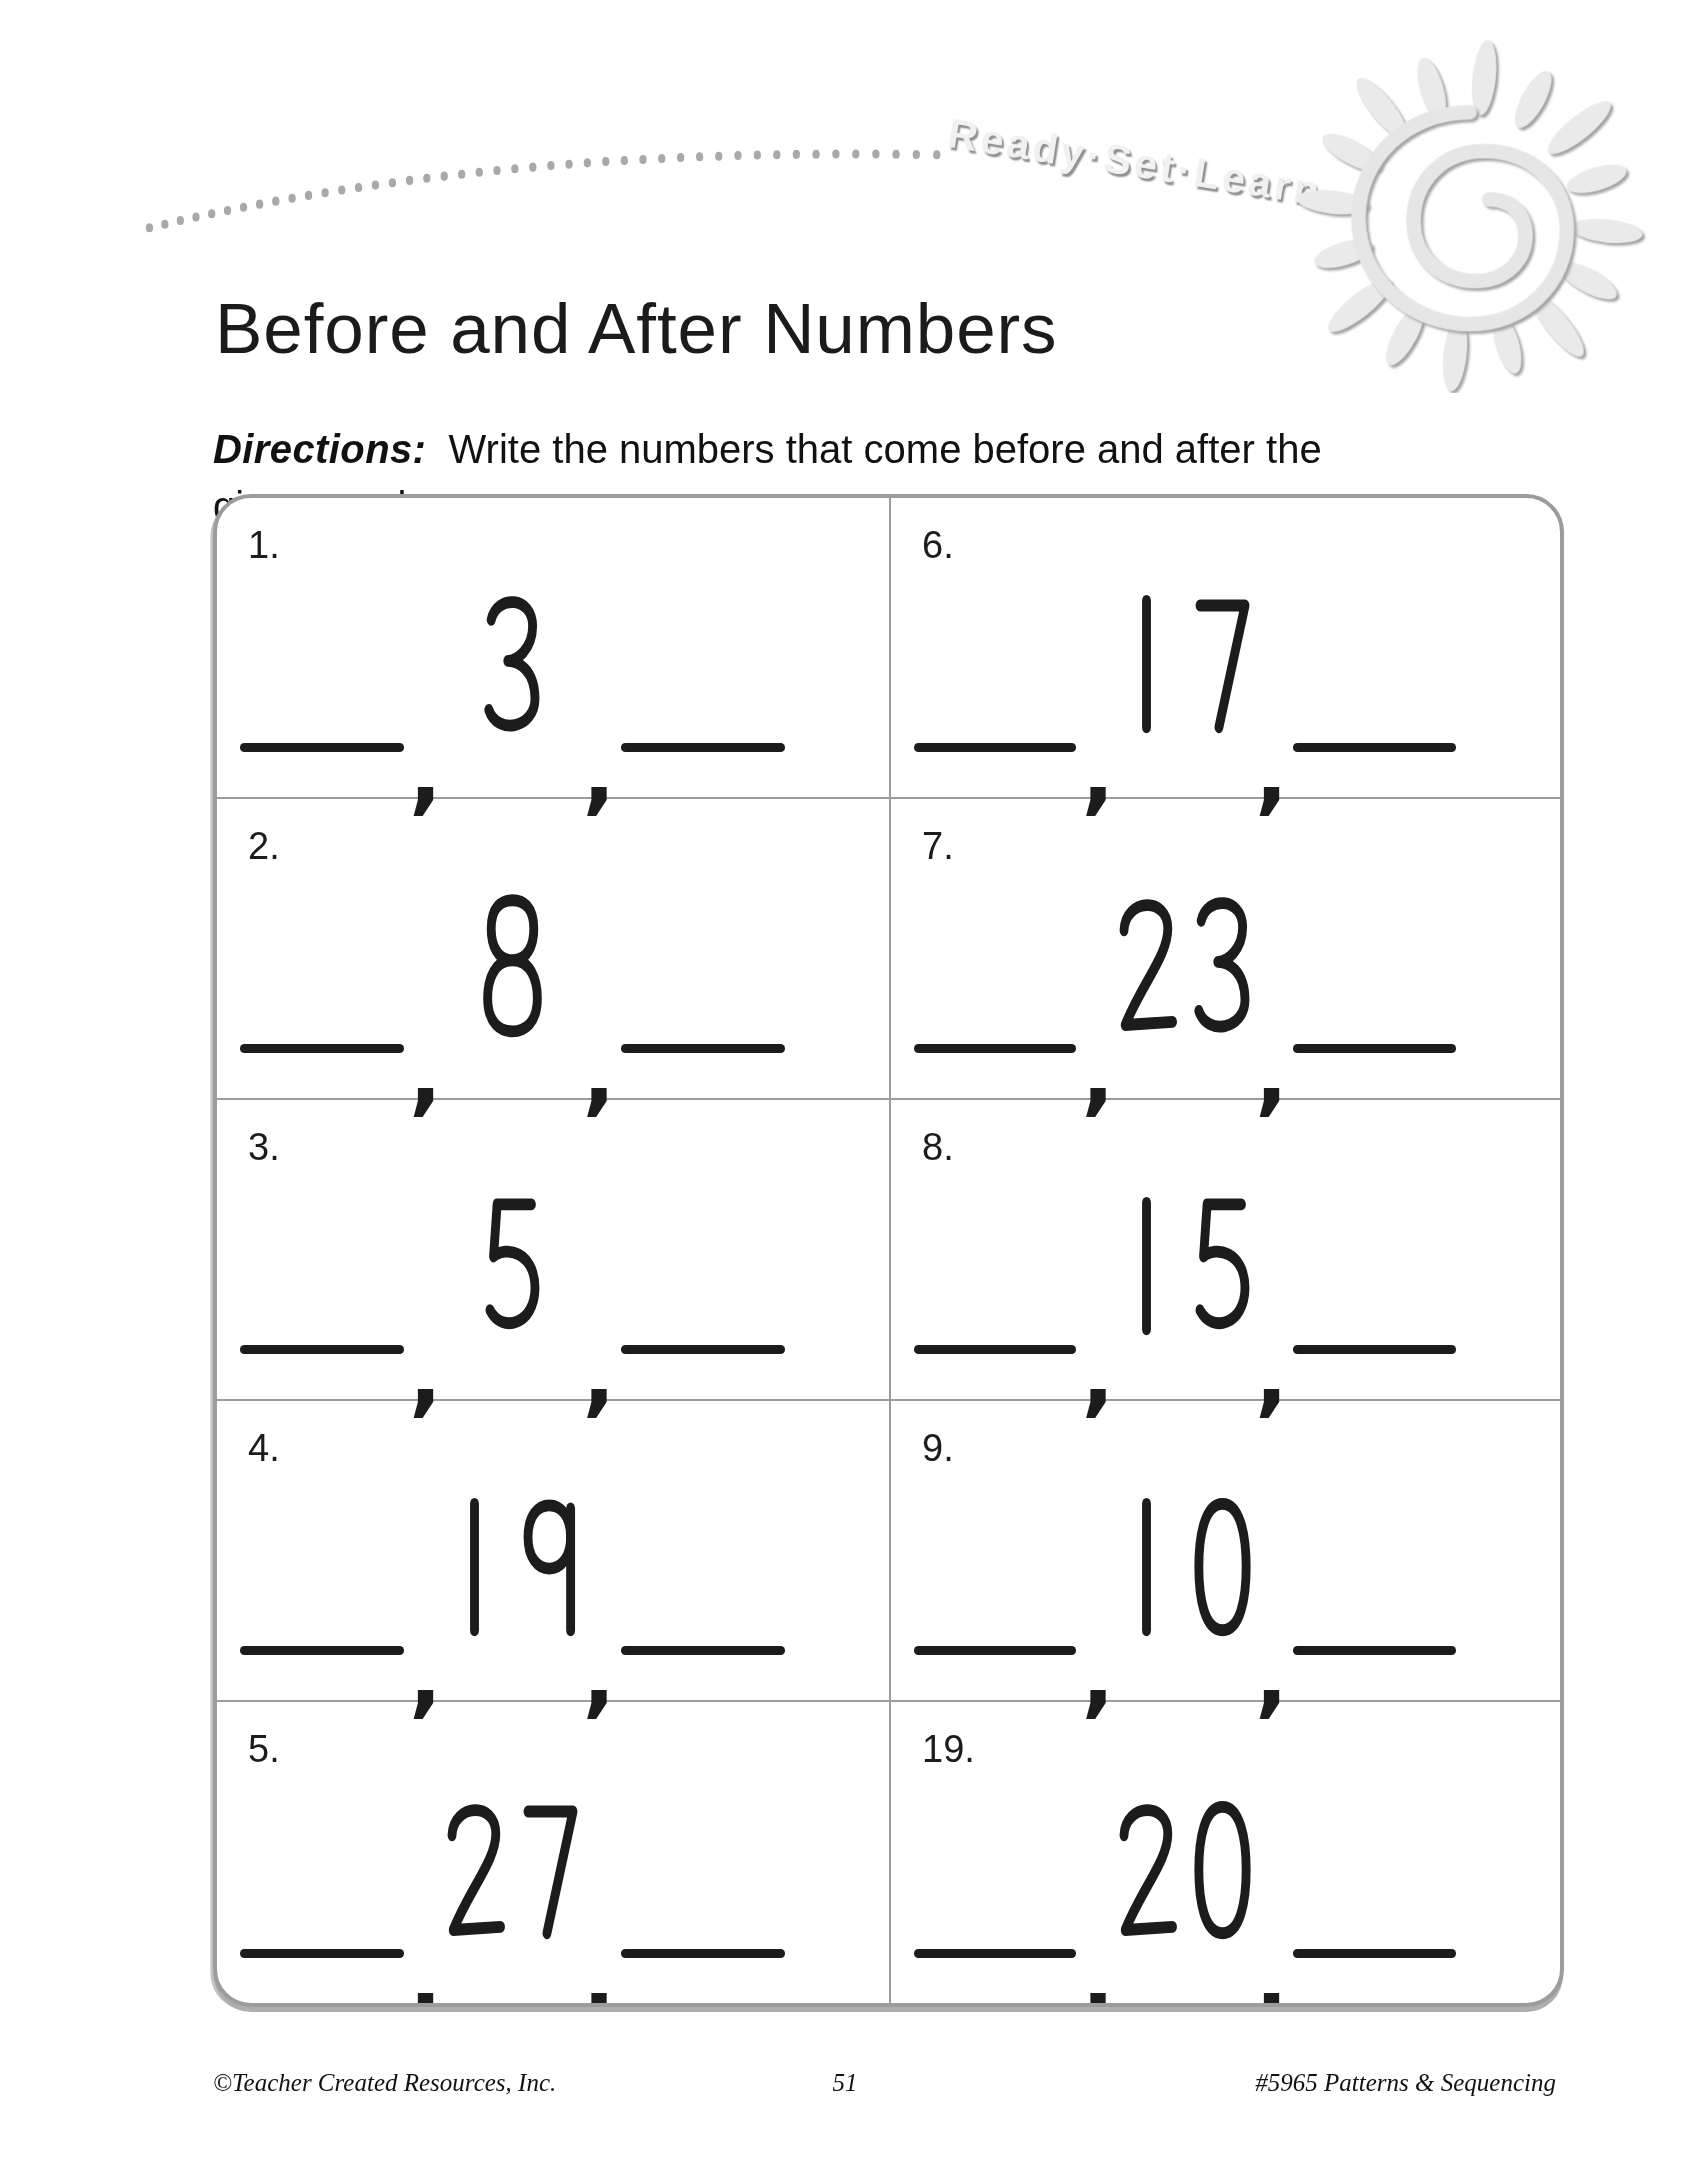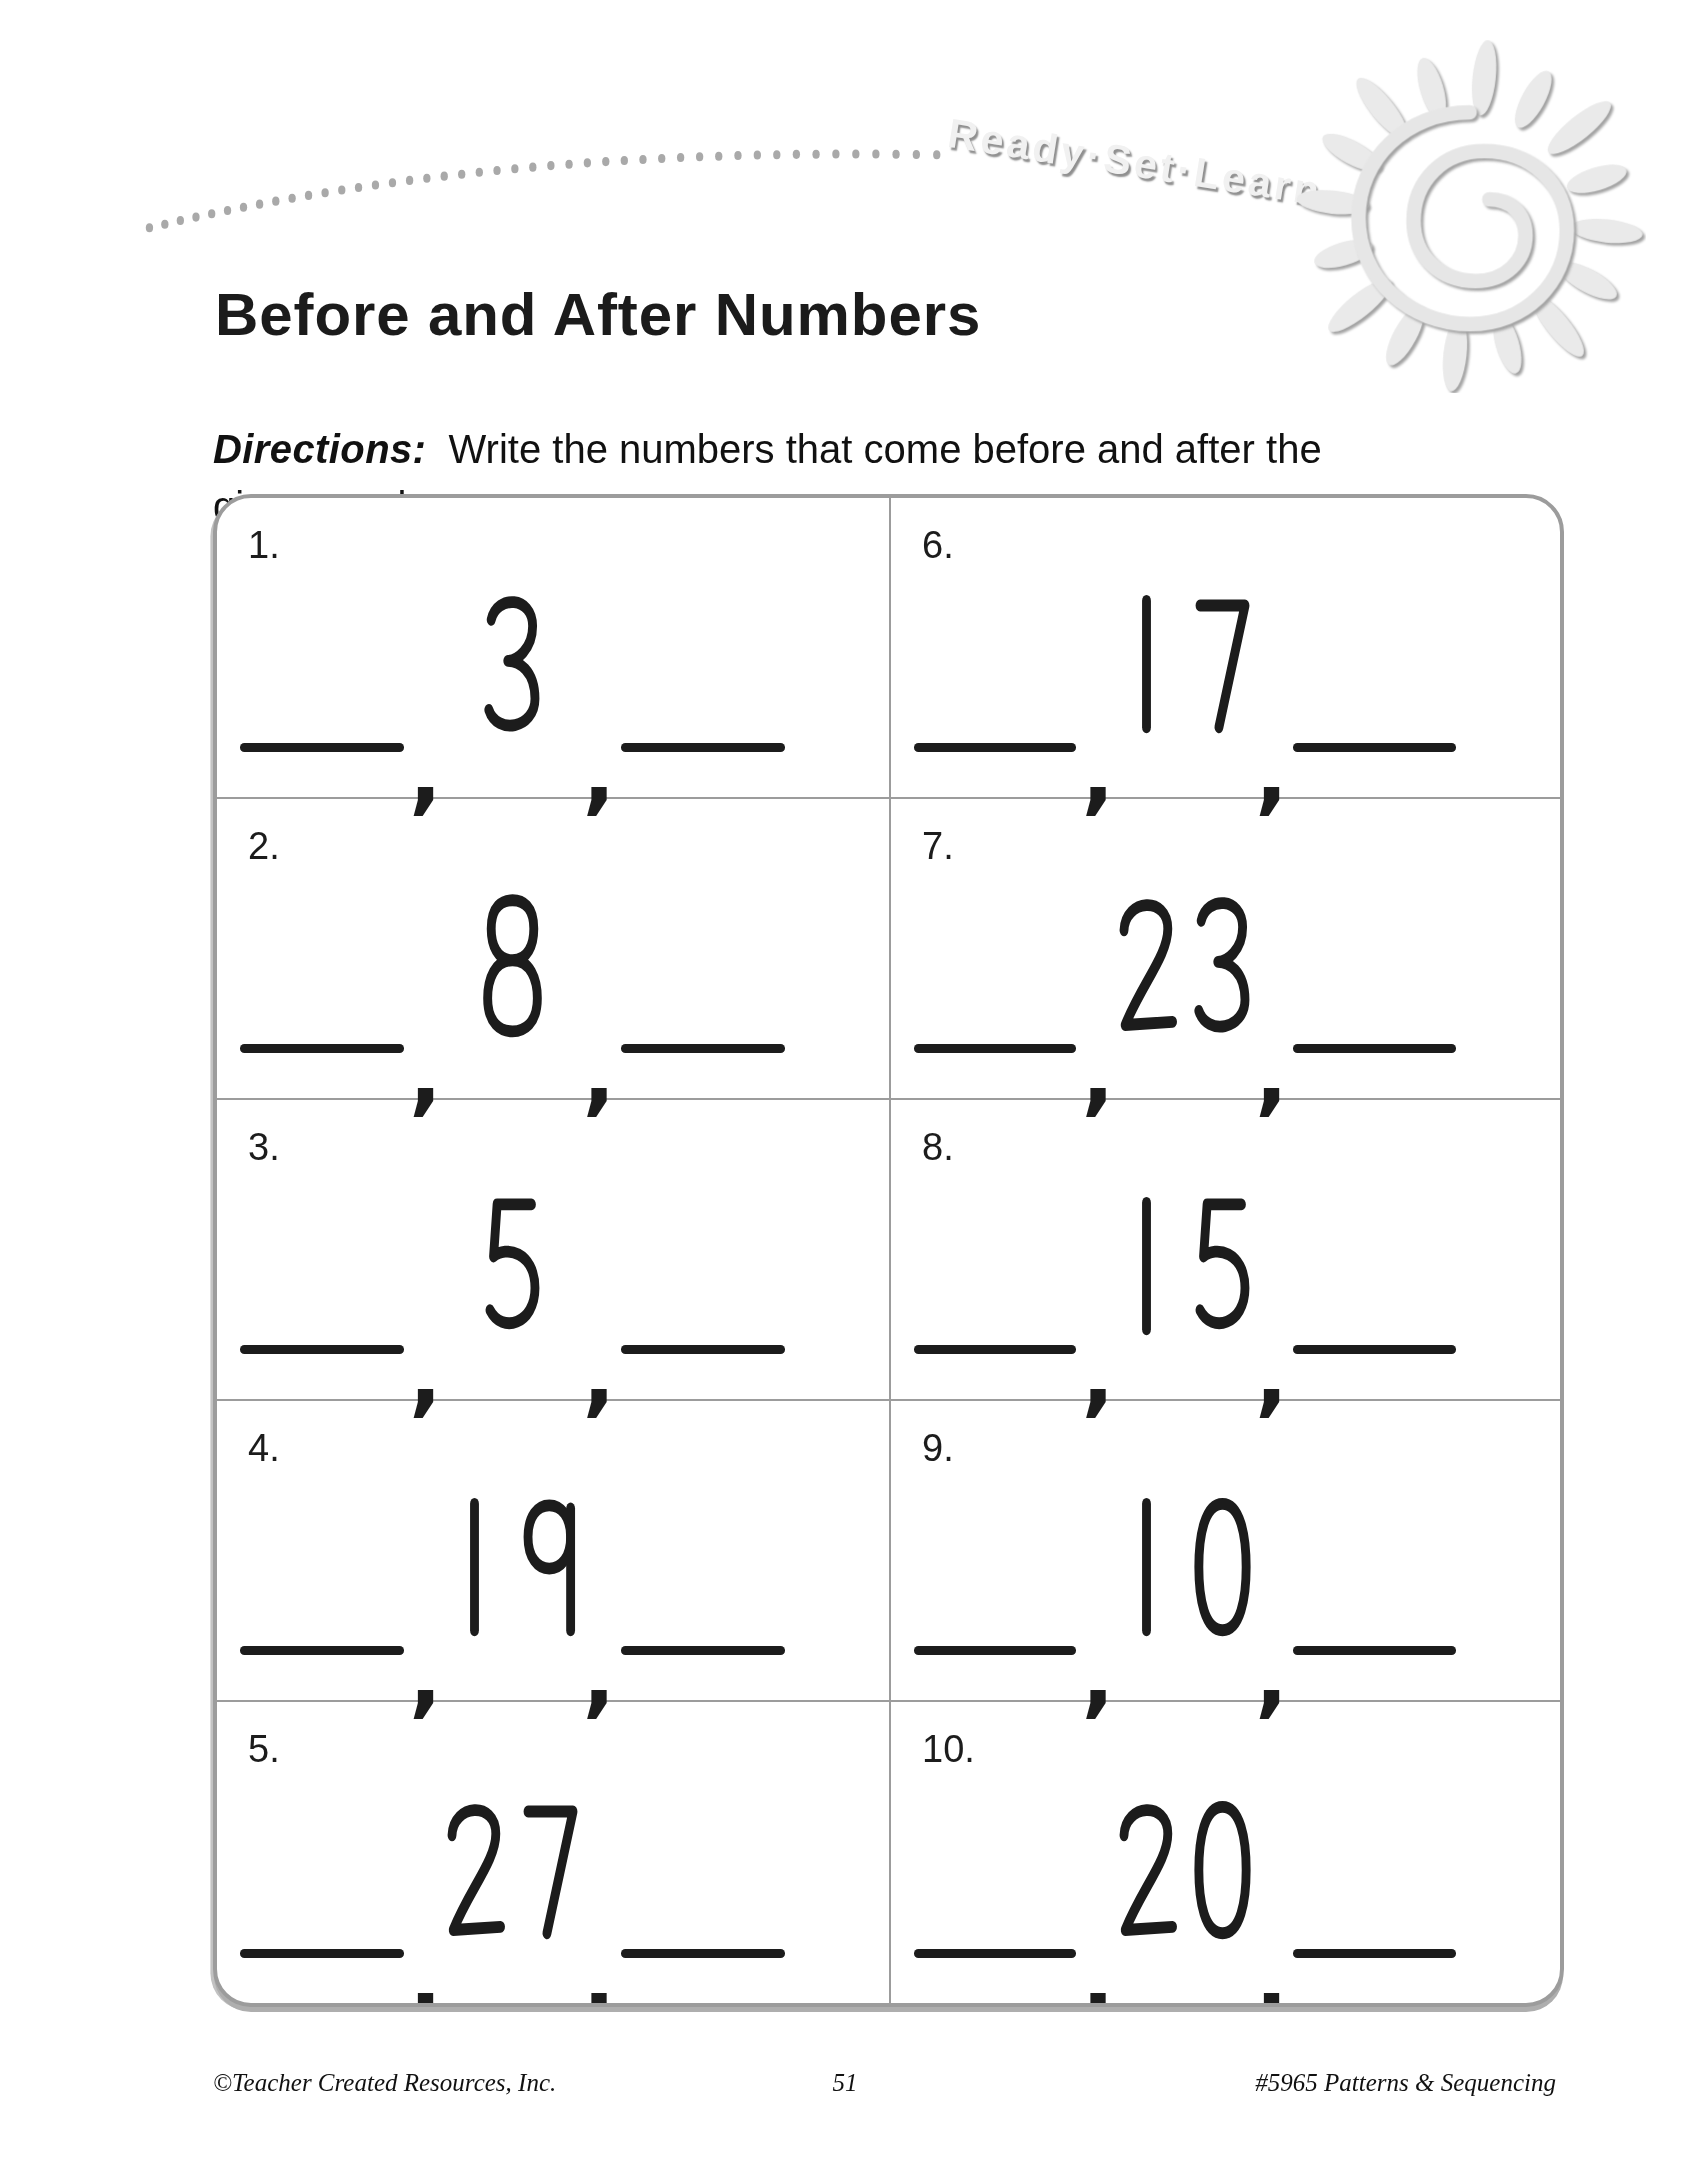--- a/index.html
+++ b/index.html
@@ -21,21 +21,21 @@
     transform:rotate(9deg);transform-origin:left top;
     white-space:nowrap;
   }
   .sun{position:absolute;left:1293px;top:40px;width:353px;height:353px;}
   .sun .ray{fill:#eaeaea;}
   .sun .spiral{fill:none;stroke:#e6e6e6;stroke-width:17;stroke-linecap:round;}
   .sun-shadow{filter:drop-shadow(3px 3px 1.5px #a2a2a2);}
   
   .title{
     position:absolute;left:215px;top:245px;
-    font-size:60px;font-weight:bold;letter-spacing:0.9px;
+    font-size:71px;font-weight:normal;letter-spacing:0.9px;
     line-height:1;white-space:nowrap;
   }
   .directions{
     position:absolute;left:213px;top:381px;width:1208px;
     font-size:40px;line-height:1.43;color:#111111;
   }
   .directions b{letter-spacing:0.4px;font-style:italic;}
   
   .grid{
     position:absolute;left:213px;top:494px;
@@ -332,21 +332,21 @@
           <div class="line"></div>
           <div class="comma">,</div>
           <div class="gap"></div>
           <div class="comma">,</div>
           <div class="line"></div>
         </div>
       </div>
     </div>
 
     <div class="cell row-last">
-      <div class="cell-label">10.</div>
+      <div class="cell-label">19.</div>
       <div class="cell-body">
         <div class="num-row">
             <svg viewBox="0 0 60 100" preserveAspectRatio="none" class="digit">
               <path d="M11,28 C12,8 48,6 48,27 C48,44 26,62 12,88 L52,86"></path>
             </svg>
             <svg viewBox="0 0 60 100" preserveAspectRatio="none" class="digit">
               <path d="M30,10 C15,10 10,30 10,50 C10,70 15,90 30,90 C45,90 50,70 50,50 C50,30 45,10 30,10 Z"></path>
             </svg>
           </div>
         <div class="ans-row">

